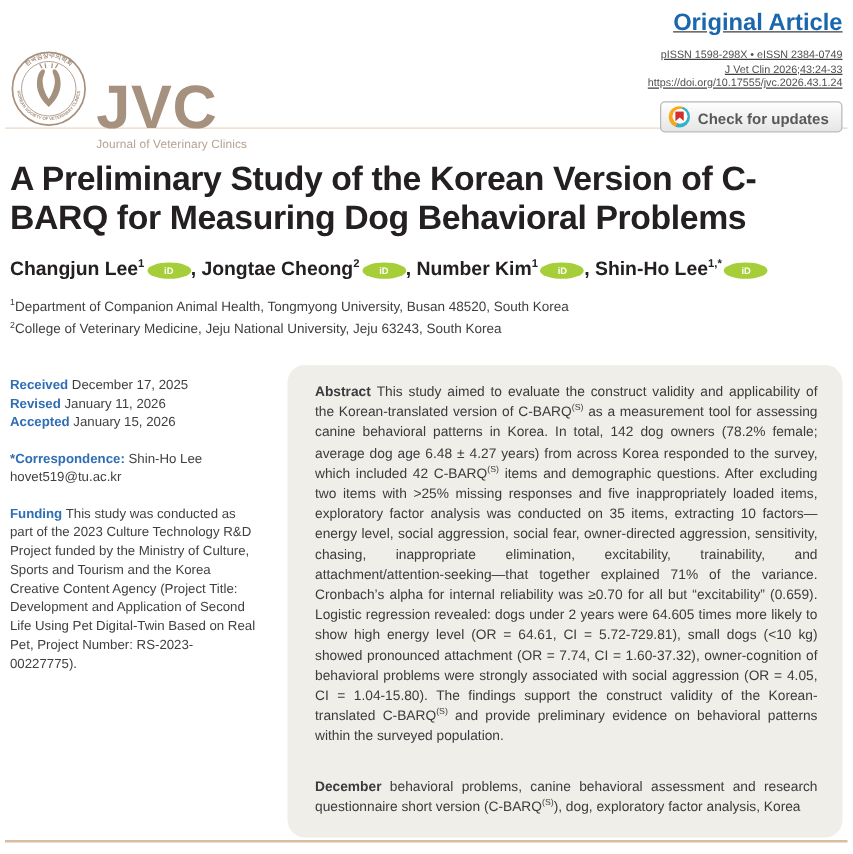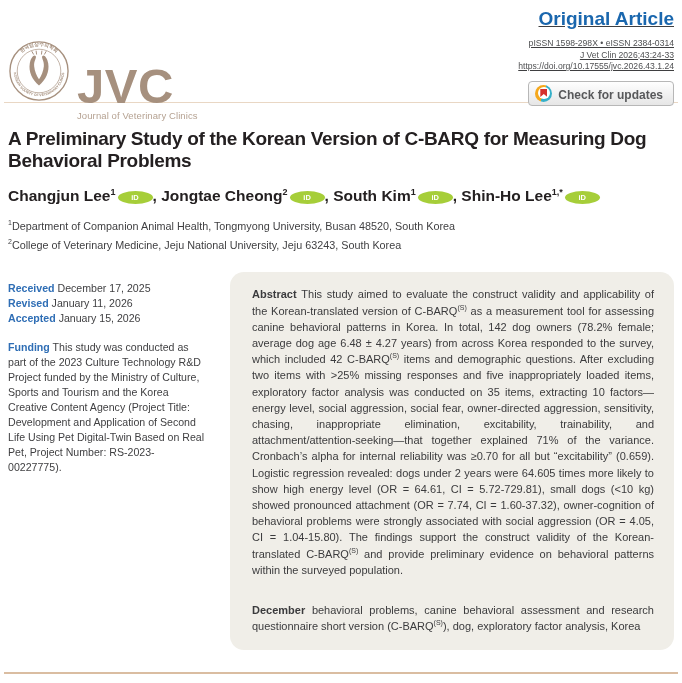--- a/index.html
+++ b/index.html
@@ -31,21 +31,21 @@
   .cm-icon { width:17px; height:17px; border-radius:50%; position:relative;
     background:conic-gradient(from 200deg,#f5a81c 0 50%,#35b0c9 50% 100%);
     display:inline-flex; align-items:center; justify-content:center; }
   .cm-icon::before { content:""; position:absolute; inset:2.6px; background:#fff; border-radius:50%; }
   .cm-ribbon { position:relative; z-index:1; width:7px; height:8px; background:#d5302e;
     clip-path:polygon(0 0,100% 0,100% 100%,50% 62%,0 100%); }
 
   .rule-top { border:none; border-top:1.5px solid #e9d7c4; margin:0 -4px; }
 
   
-  h1.title { font-size:19px; line-height:1.16; color:#242021; margin:25px 0 0; font-weight:700; letter-spacing:-0.3px; }
+  h1.title { font-size:27px; line-height:1.16; color:#242021; margin:25px 0 0; font-weight:700; letter-spacing:-0.3px; }
   .authors { margin-top:15px; font-size:15.5px; font-weight:700; color:#242021; }
   .authors sup { font-size:9px; }
   .orcid { display:inline-block; width:35px; height:13px; border-radius:50%;
     background:#a6ce39; color:#fff; font-size:7.5px; font-weight:700; text-align:center;
     line-height:13px; margin-left:2px; vertical-align:1px; }
   .affils { margin-top:10px; font-size:10.8px; line-height:15px; color:#3f3f41; }
   .affils p { margin:0; }
   .affils sup { font-size:7px; }
 
   
@@ -87,53 +87,57 @@
       </span>
       <span class="wordmark">
         <div class="jvc">JVC</div>
         <div class="tagline">Journal of Veterinary Clinics</div>
       </span>
     </div>
 
     <div class="header-right">
       <div class="orig-article">Original Article</div>
       <div class="pub-info">
-        <div>pISSN 1598-298X • eISSN 2384-0314</div>
+        <div>pISSN 1598-298X • eISSN 2384-0749</div>
         <div>J Vet Clin 2026;43:24-33</div>
         <div>https://doi.org/10.17555/jvc.2026.43.1.24</div>
       </div>
       <div class="crossmark">
         <span class="cm-icon">
             <span class="cm-ribbon"></span>
           </span>
         <span>Check for updates</span>
       </div>
     </div>
   </div>
 
   <hr class="rule-top">
 
   <h1 class="title">A Preliminary Study of the Korean Version of C-BARQ for Measuring Dog Behavioral Problems</h1>
 
   <div class="authors">
-    <span><span>Changjun Lee</span><sup>1</sup><span class="orcid">iD</span><span>, </span></span><span><span>Jongtae Cheong</span><sup>2</sup><span class="orcid">iD</span><span>, </span></span><span><span>South Kim</span><sup>1</sup><span class="orcid">iD</span><span>, </span></span><span><span>Shin-Ho Lee</span><sup>1,*</sup><span class="orcid">iD</span></span>
+    <span><span>Changjun Lee</span><sup>1</sup><span class="orcid">iD</span><span>, </span></span><span><span>Jongtae Cheong</span><sup>2</sup><span class="orcid">iD</span><span>, </span></span><span><span>Number Kim</span><sup>1</sup><span class="orcid">iD</span><span>, </span></span><span><span>Shin-Ho Lee</span><sup>1,*</sup><span class="orcid">iD</span></span>
   </div>
 
   <div class="affils">
     <p><sup>1</sup><span>Department of Companion Animal Health, Tongmyong University, Busan 48520, South Korea</span></p>
     <p><sup>2</sup><span>College of Veterinary Medicine, Jeju National University, Jeju 63243, South Korea</span></p>
   </div>
 
   <div class="main">
 
     <div class="side">
       <div class="block">
         <p><b>Received</b> <span>December 17, 2025</span></p>
         <p><b>Revised</b> <span>January 11, 2026</span></p>
         <p><b>Accepted</b> <span>January 15, 2026</span></p>
+      </div>
+      <div class="block">
+        <p><b>*Correspondence:</b> <span>Shin-Ho Lee</span></p>
+        <p>hovet519@tu.ac.kr</p>
       </div>
       <div class="block">
         <p><b>Funding</b> <span>This study was conducted as part of the 2023 Culture Technology R&amp;D Project funded by the Ministry of Culture, Sports and Tourism and the Korea Creative Content Agency (Project Title: Development and Application of Second Life Using Pet Digital-Twin Based on Real Pet, Project Number: RS-2023-00227775).</span></p>
       </div>
     </div>
 
     <div class="abstract-box">
       <p class="abstract-text"><span style="font-weight: 700;">Abstract </span><span>This study aimed to evaluate the construct validity and applicability of the Korean-translated version of C-BARQ</span><sup>(S)</sup><span> as a measurement tool for assessing canine behavioral patterns in Korea. In total, 142 dog owners (78.2% female; average dog age 6.48 ± 4.27 years) from across Korea responded to the survey, which included 42 C-BARQ</span><sup>(S)</sup><span> items and demographic questions. After excluding two items with &gt;25% missing responses and five inappropriately loaded items, exploratory factor analysis was conducted on 35 items, extracting 10 factors—energy level, social aggression, social fear, owner-directed aggression, sensitivity, chasing, inappropriate elimination, excitability, trainability, and attachment/attention-seeking—that together explained 71% of the variance. Cronbach’s alpha for internal reliability was ≥0.70 for all but “excitability” (0.659). Logistic regression revealed: dogs under 2 years were 64.605 times more likely to show high energy level (OR = 64.61, CI = 5.72-729.81), small dogs (&lt;10 kg) showed pronounced attachment (OR = 7.74, CI = 1.60-37.32), owner-cognition of behavioral problems were strongly associated with social aggression (OR = 4.05, CI = 1.04-15.80). The findings support the construct validity of the Korean-translated C-BARQ</span><sup>(S)</sup><span> and provide preliminary evidence on behavioral patterns within the surveyed population.</span></p>
       <p class="kw"><span style="font-weight: 700;">December </span><span>behavioral problems, canine behavioral assessment and research questionnaire short version (C-BARQ</span><sup>(S)</sup><span>), dog, exploratory factor analysis, Korea</span></p>
     </div>

